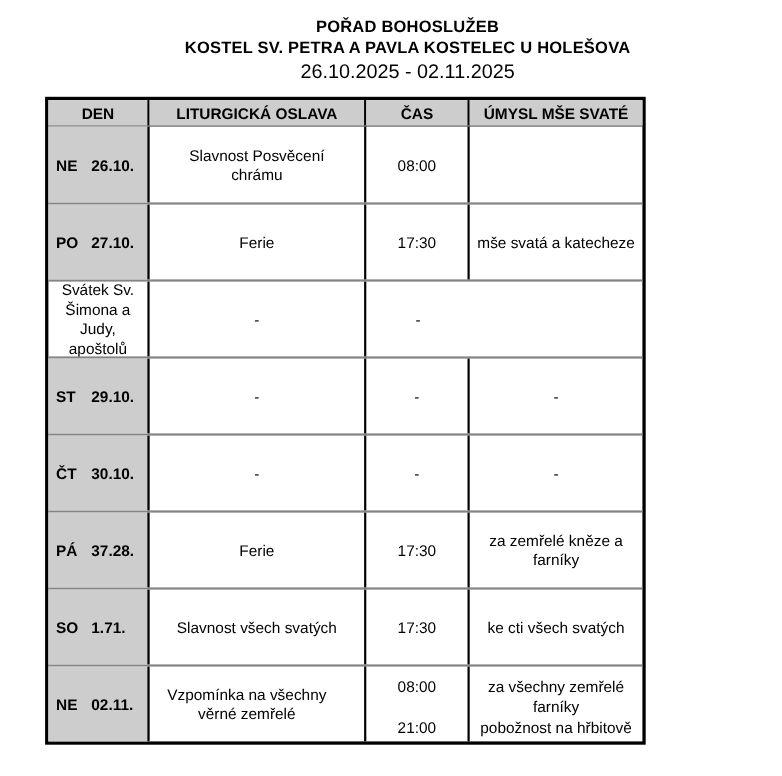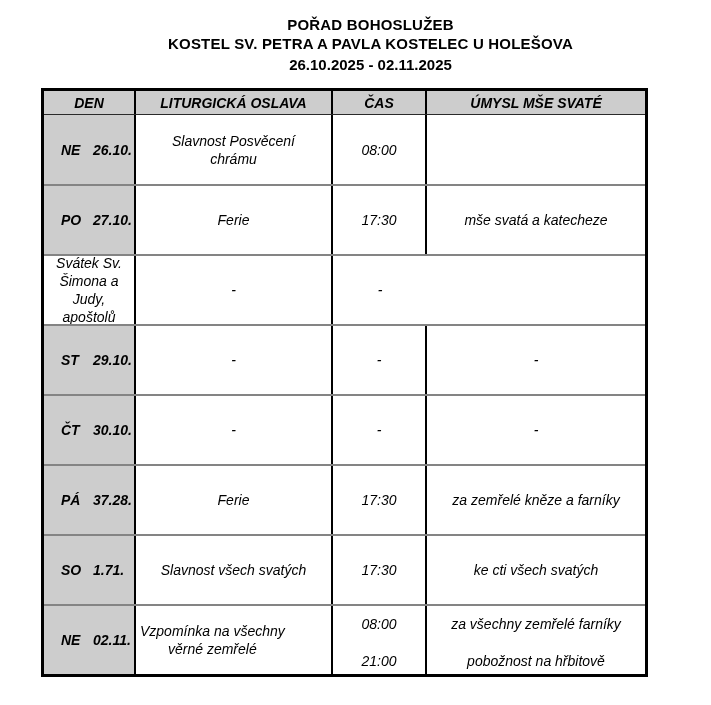--- a/index.html
+++ b/index.html
@@ -9,27 +9,26 @@
     font-family: "Liberation Sans", sans-serif;
     color: #000000;
   }
   .doc-title { text-align: center; padding-top: 15px; padding-left: 30px; }
   .title-main, .title-sub {
     font-weight: bold;
     font-size: 15px;
     line-height: 19px;
     letter-spacing: 0.2px;
   }
-  .title-dates { font-size: 15px; line-height: 20px; margin-top: 2px; font-weight: bold; }
+  .title-dates { font-size: 18px; line-height: 20px; margin-top: 2px; }
 
   .schedule-table {
     margin: 13px 0 0 41px;
-    width: 607px;
+    width: 546px;
     border: 3px solid #000000;
-    font-style: italic;
   }
   .t-row {
     display: grid;
     grid-template-columns: 92px 197px 94px 1fr;
   }
   .t-row.header-row { height: 23px; }
   .t-row.data-row { height: 70px; border-top: 2px solid #848484; }
   .t-row.data-row.first { border-top: 1px solid #2a2a2a; }
 
   .cell {
@@ -47,38 +46,39 @@
   .header-row .cell {
     background: #cdcdcd;
     font-weight: bold;
     font-size: 14px;
   }
 
   .day-cell {
     background: #cdcdcd;
     font-weight: bold;
     justify-content: flex-start;
-    padding-left: 17px;
+    padding-left: 7px;
     text-align: left;
   }
   .day-abbr { display: inline-block; min-width: 26px; }
   .day-date { display: inline-block; margin-left: 6px; }
 
   .cell.pad-x { padding-left: 4px; padding-right: 4px; }
 
   
   .cell.dual {
     flex-direction: column;
     justify-content: space-between;
     padding-top: 9px;
     padding-bottom: 4px;
   }
   .cell.top-align {
     align-items: center;
     justify-content: flex-start;
+    margin-left: 12px;
   }
 </style>
 </head>
 <body>
 
 <div class="doc-title">
   <div class="title-main">POŘAD BOHOSLUŽEB</div>
   <div class="title-sub">KOSTEL SV. PETRA A PAVLA KOSTELEC U HOLEŠOVA</div>
   <div class="title-dates">26.10.2025 - 02.11.2025</div>
 </div>

